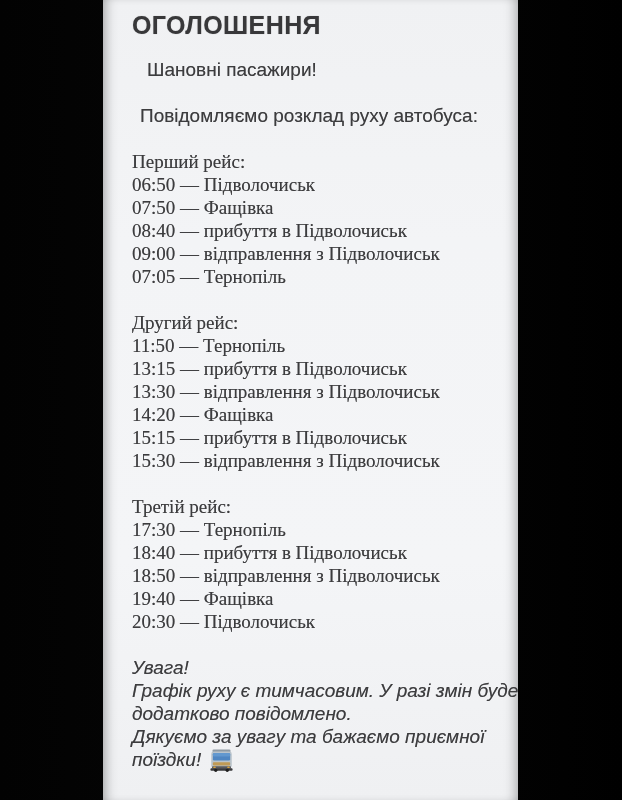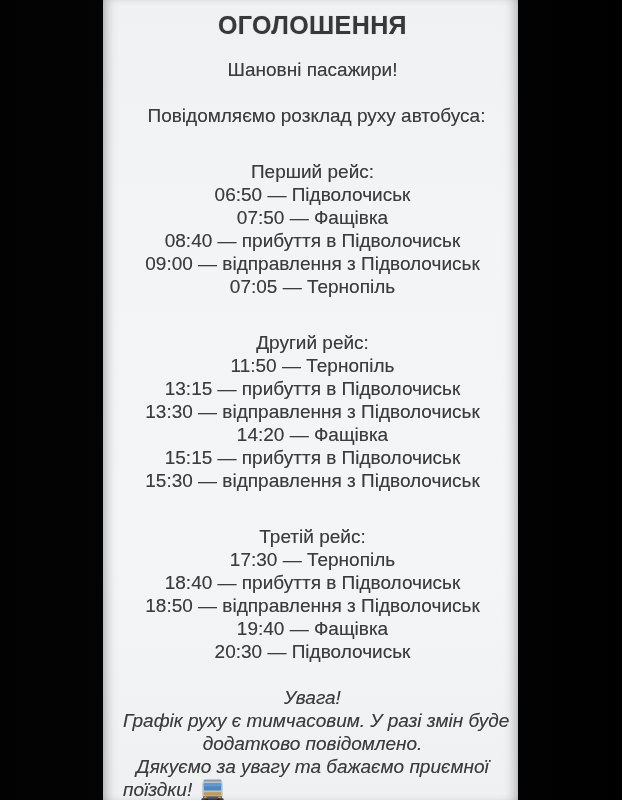--- a/index.html
+++ b/index.html
@@ -19,46 +19,45 @@
     inset: 0;
     background: linear-gradient(90deg, #020202 0%, #060606 45%, #000000 100%);
   }
   .paper {
     position: absolute;
     left: 103px;
     top: 0;
     width: 415px;
     height: 800px;
     box-sizing: border-box;
-    padding: 11px 16px 0 20px;
+    padding: 11px 16px 0 29px;
     background: linear-gradient(180deg, #f0f1f3 0%, #f3f4f6 30%, #f4f5f7 70%, #eff0f2 100%);
     box-shadow: inset 10px 0 14px -10px rgba(0,0,0,0.45),
                 inset -10px 0 14px -10px rgba(0,0,0,0.40);
     color: #3c3c3e;
-    text-align: center;
   }
   .title {
     margin: 0 0 18px 0;
     font-size: 25px;
     line-height: 29px;
     font-weight: 600;
     letter-spacing: 0.4px;
     color: #38383a;
     text-shadow: 0 0 1px rgba(56,56,58,0.35);
   }
   .line {
     font-size: 19px;
     line-height: 23px;
     font-weight: 400;
     white-space: nowrap;
     text-shadow: 0 0 0.6px rgba(60,60,62,0.5);
   }
   .greeting { margin: 15px; }
   .intro { margin: 23px 0 0 8px; }
-  .trip { margin-top: 33px; }
+  .trip { margin-top: 23px; font-family: Liberation Serif, serif; }
   .notice { margin-top: 23px; font-style: italic; }
   .closing-line { display: flex; align-items: center; }
   .bus-icon {
     display: inline-block;
     width: 27px;
     height: 23px;
     margin-left: 7px;
     position: relative;
     top: 1px;
     flex: 0 0 auto;

